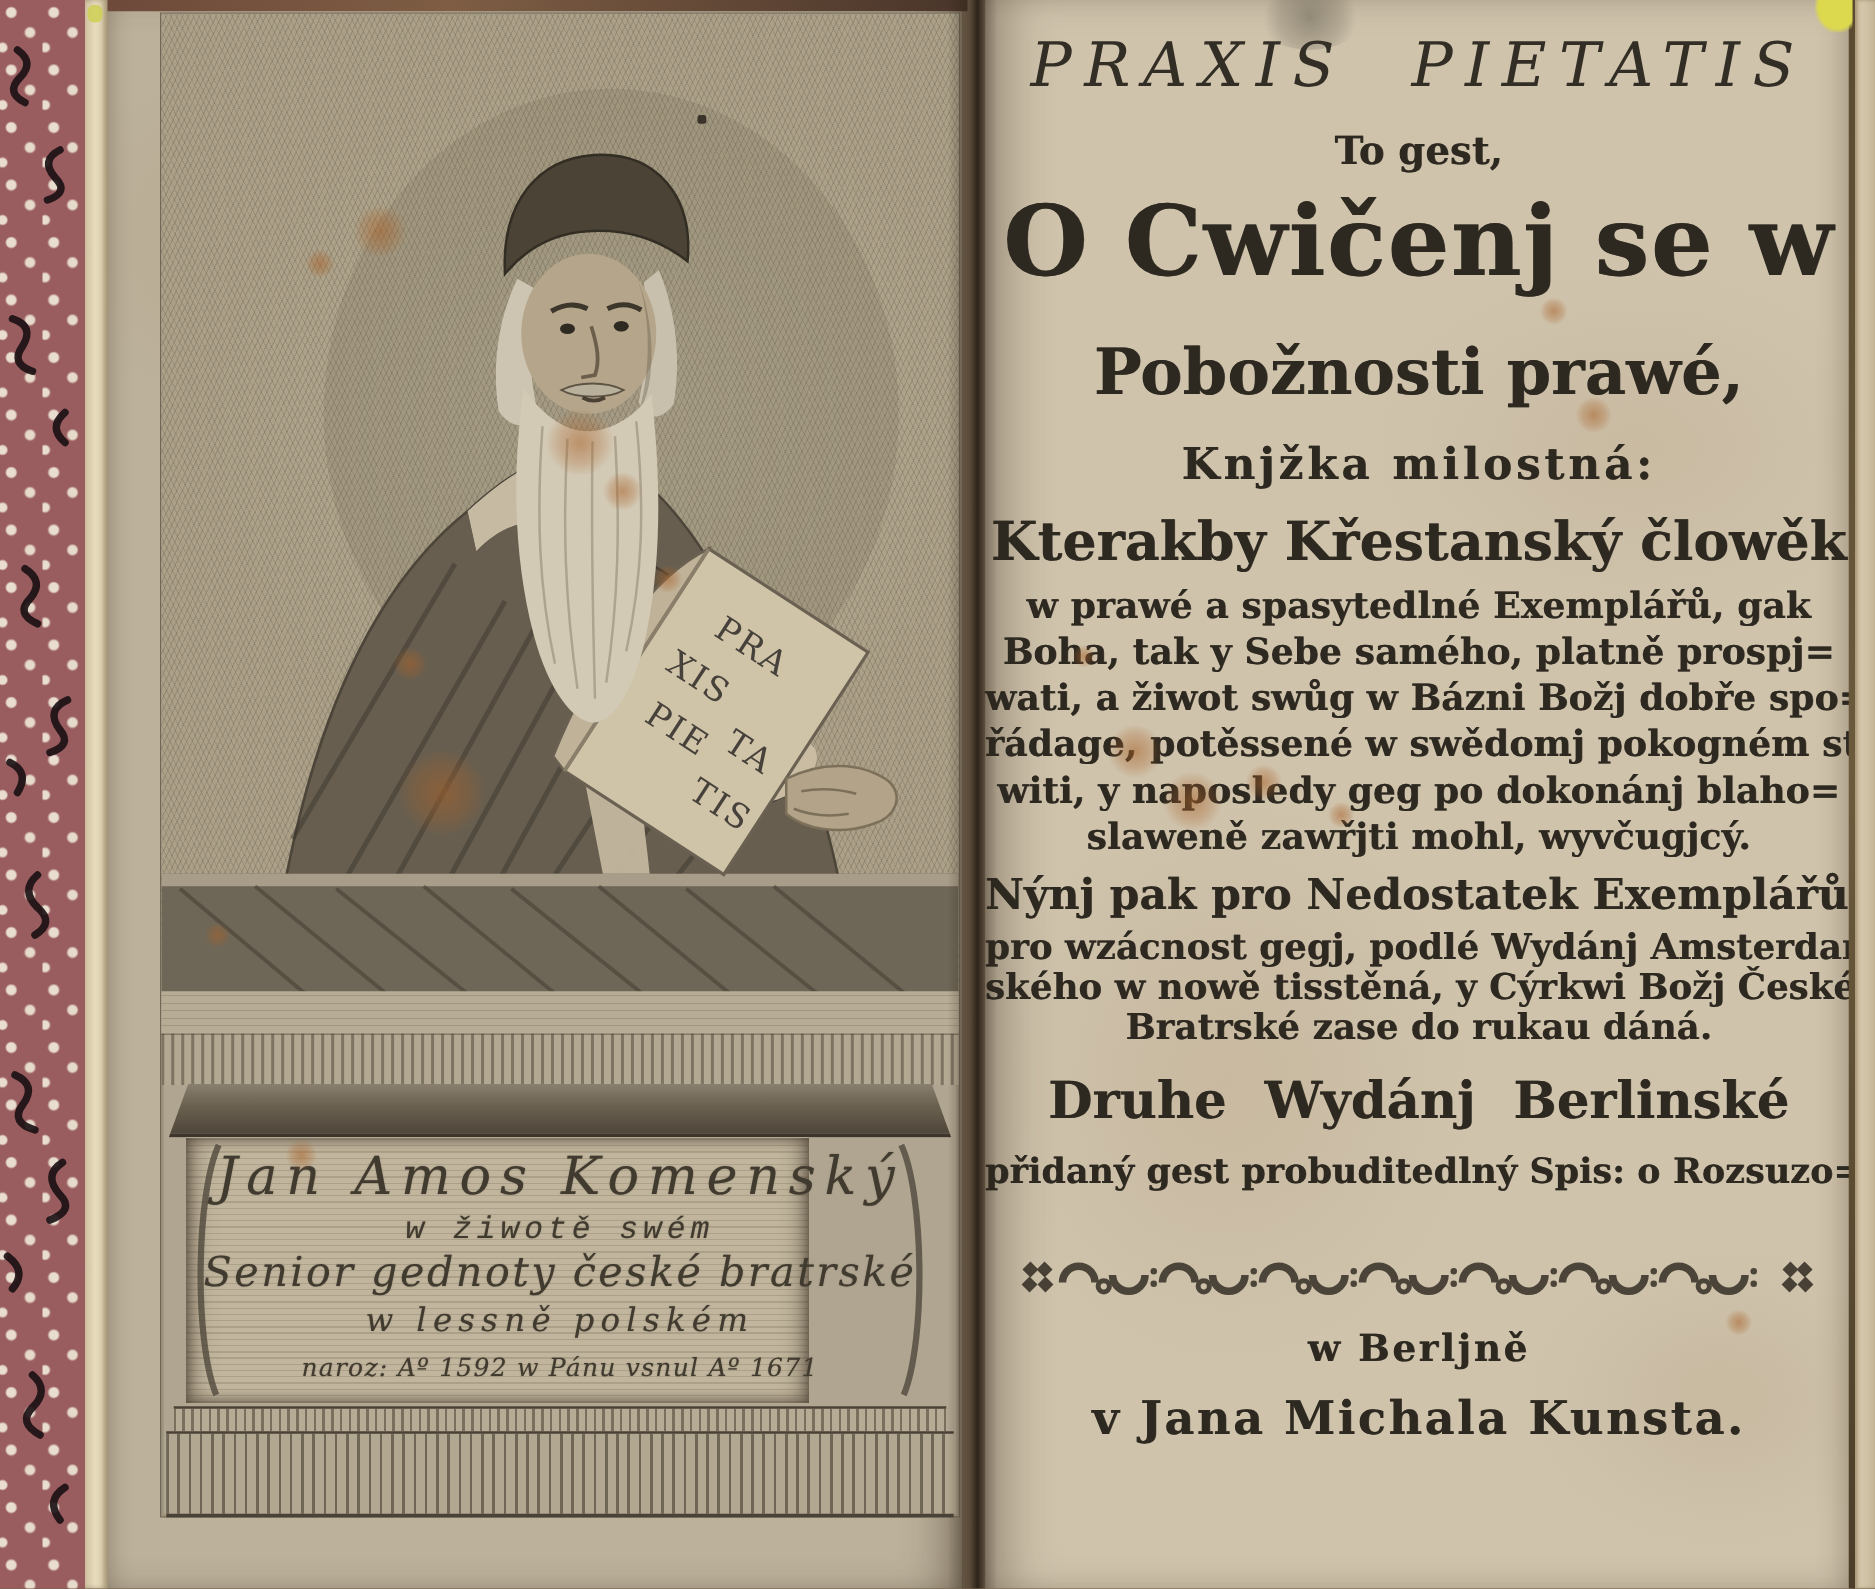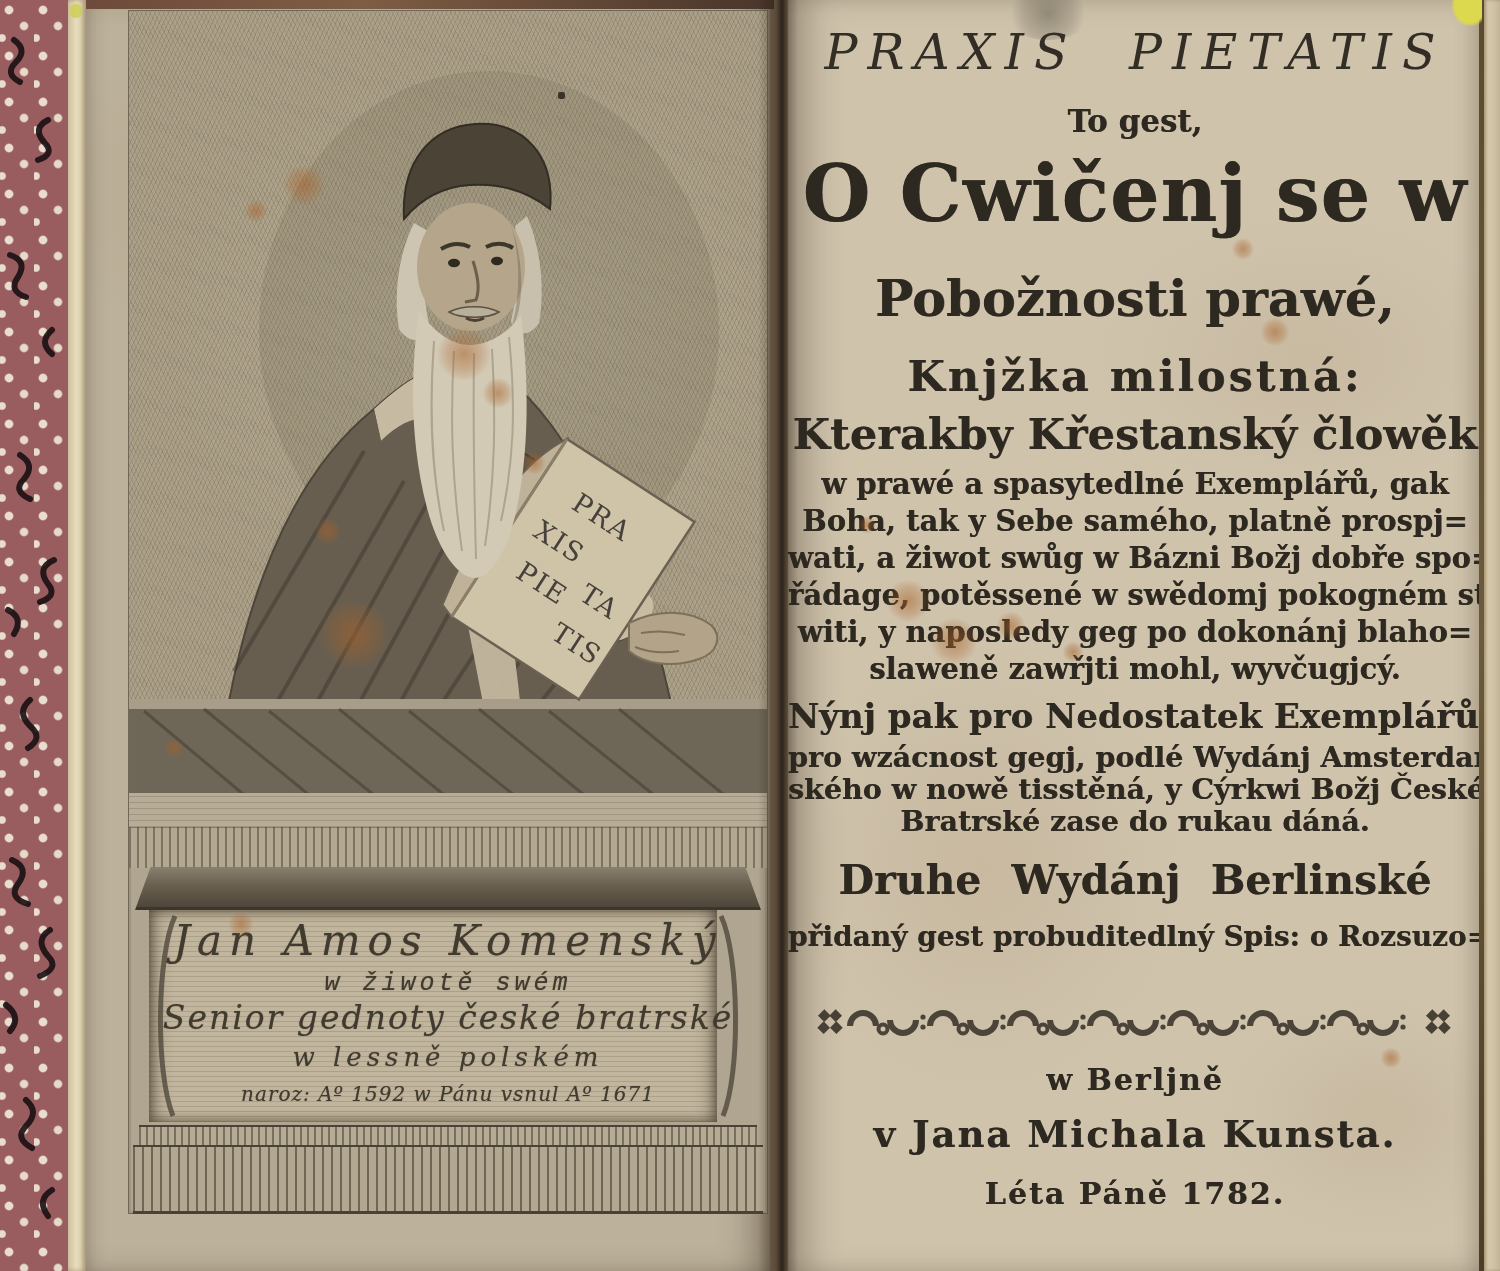--- a/index.html
+++ b/index.html
@@ -59,21 +59,21 @@
       radial-gradient(ellipse 420px 380px at 55% 42%, rgba(255,250,235,.10), rgba(0,0,0,0) 75%);}
   .sill{position:absolute;left:0;top:782px;width:638px;height:34px;background:#b7ac95;
     background-image:repeating-linear-gradient(0deg, rgba(70,60,45,.20) 0 1px, rgba(0,0,0,0) 1px 6px);}
   .ticks1{position:absolute;left:0;top:816px;width:638px;height:40px;background:#b3a891;
     background-image:repeating-linear-gradient(90deg, rgba(60,52,40,.45) 0 2px, rgba(0,0,0,0) 2px 8px);
     border-top:1px solid rgba(60,52,40,.4);}
   .cornice{position:absolute;left:6px;top:856px;width:626px;height:40px;
     background:linear-gradient(180deg,#8a8070 0%,#6a604f 45%,#4e463a 100%);
     clip-path:polygon(2.5% 0, 97.5% 0, 100% 100%, 0 100%);
     border-bottom:3px solid #3c352b;}
-  .panel{position:absolute;left:20px;top:899px;width:568px;height:212px;background:#c1b59d;
+  .panel{position:absolute;left:20px;top:899px;width:498px;height:212px;background:#c1b59d;
     background-image:repeating-linear-gradient(0deg, rgba(75,65,48,.18) 0 1px, rgba(0,0,0,0) 1px 5px);
     box-shadow:inset 0 4px 8px rgba(60,50,38,.35), inset 0 -4px 8px rgba(60,50,38,.3),
                inset 14px 0 16px -8px rgba(60,50,38,.5), inset -14px 0 16px -8px rgba(60,50,38,.5);}
   .panel-line{position:absolute;left:0;width:598px;text-align:center;
     font-style:italic;color:#413b2f;white-space:nowrap;
     text-shadow:0 0 1px rgba(65,59,47,.55);}
   .pl-1{top:6px;font-size:42px;letter-spacing:7px;}
   .pl-2{top:59px;font-size:25px;letter-spacing:4px;font-family:Liberation Mono, monospace;}
   .pl-3{top:88px;font-size:33px;letter-spacing:2px;}
   .pl-4{top:132px;font-size:26px;letter-spacing:5px;}
@@ -85,21 +85,21 @@
     background-image:repeating-linear-gradient(90deg, rgba(55,48,38,.55) 0 2px, rgba(0,0,0,0) 2px 9px);
     border-top:2px solid #4a4236;border-bottom:3px solid #4a4236;}
 
   
   .tline{position:absolute;left:0;width:694px;text-align:center;color:#2d2820;white-space:nowrap;}
   .frak{font-weight:700;text-shadow:0.4px 0 0 rgba(45,40,32,.7);}
   .t-latin{top:24px;font-size:49px;font-style:italic;letter-spacing:10px;word-spacing:26px;color:#332e25;}
   .t-intro{top:103px;font-size:31px;}
   .t-main1{top:148px;font-size:78px;letter-spacing:1px;}
   .t-main2{top:268px;font-size:51px;}
-  .t-sub2{top:351px;font-size:43px;letter-spacing:3px;}
+  .t-sub2{top:351px;font-size:35px;letter-spacing:3px;}
   .t-head2{top:409px;font-size:43px;}
   .t-para1{top:466px;font-size:29px;line-height:37px;}
   .t-para2lead{top:696px;font-size:34px;}
   .t-para2{top:741px;font-size:28.5px;line-height:32px;}
   .t-edition{top:856px;font-size:41px;word-spacing:16px;}
   .t-addendum{top:920px;font-size:28px;line-height:34px;}
   .t-imp1{top:1062px;font-size:30px;letter-spacing:2px;}
   .t-imp2{top:1112px;font-size:37px;letter-spacing:2px;}
   .t-imp3{top:1176px;font-size:30px;letter-spacing:2px;}
   .orn{position:absolute;left:28px;top:1000px;width:638px;height:44px;}
@@ -312,21 +312,20 @@
       <use href="#orn-unit" x="194" y="0"></use>
       <use href="#orn-unit" x="274" y="0"></use>
       <use href="#orn-unit" x="354" y="0"></use>
       <use href="#orn-unit" x="434" y="0"></use>
       <use href="#orn-unit" x="514" y="0"></use>
       <use href="#fleuron" x="622" y="22"></use>
     </svg>
 
     <div class="tline t-imp1 frak">w Berljně</div>
     <div class="tline t-imp2 frak">v Jana Michala Kunsta.</div>
-    <div class="tline t-imp3 frak">Léta Páně 1782.</div>
 
     <div class="smudge" style="left:218px;top:-12px;width:84px;height:52px"></div>
     <div class="fox" style="left:444px;top:238px;width:22px;height:22px"></div>
     <div class="fox" style="left:472px;top:318px;width:30px;height:28px"></div>
     <div class="fox" style="left:70px;top:516px;width:18px;height:18px"></div>
     <div class="fox" style="left:98px;top:580px;width:44px;height:42px"></div>
     <div class="fox" style="left:142px;top:618px;width:48px;height:46px"></div>
     <div class="fox" style="left:208px;top:612px;width:30px;height:28px"></div>
     <div class="fox" style="left:274px;top:642px;width:22px;height:20px"></div>
     <div class="fox" style="left:592px;top:1048px;width:22px;height:20px"></div>

